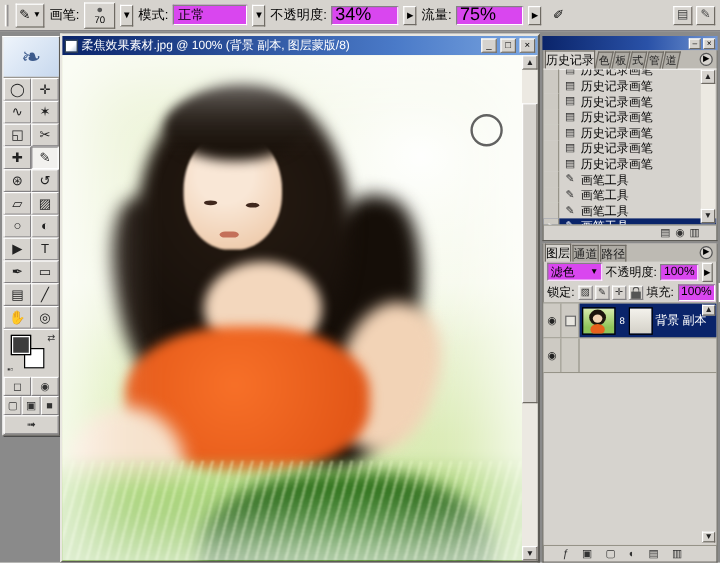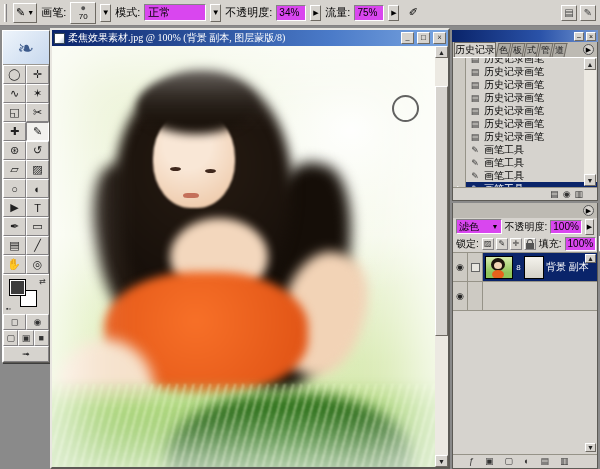--- a/index.html
+++ b/index.html
@@ -11,21 +11,21 @@
   .raised { background:#d6d3ce; border:1px solid; border-color:#ffffff #6e6a63 #6e6a63 #ffffff; }
   .field  { background:#d946ef; border:1px solid; border-color:#848284 #ffffff #ffffff #848284; }
 
   
   #optionsbar { position:absolute; left:0; top:0; width:600px; height:26px; background:#d6d3ce;
     border-bottom:1px solid #848284; display:flex; align-items:center; gap:4px; padding:0 4px; }
   .grip { width:3px; height:18px; border-left:1px solid #fff; border-right:1px solid #848284; margin-right:2px; }
   .ob-label { white-space:nowrap; font-size:11px; }
   .ob-btn { height:20px; display:inline-flex; align-items:center; justify-content:center; padding:0 2px; }
   .ob-dd-arrow { font-size:8px; width:11px; height:18px; display:inline-flex; align-items:center; justify-content:center; }
-  .ob-input { width:30px; height:16px; font-size:10px; padding:0 2px; display:inline-flex; align-items:center; }
+  .ob-input { width:56px; height:16px; font-size:15px; padding:0 2px; display:inline-flex; align-items:center; }
   .spin { width:11px; height:16px; font-size:7px; display:inline-flex; align-items:center; justify-content:center; }
   #mode-select { width:62px; height:17px; display:inline-flex; align-items:center; padding:0 3px; }
   #brush-preview { width:26px; height:22px; display:inline-flex; flex-direction:column; align-items:center; justify-content:center; line-height:1; font-size:8px; }
   #brush-preview .tip { font-size:9px; color:#555; filter:blur(.6px); }
   .ob-right { margin-left:auto; display:flex; gap:3px; align-items:center; }
   .mini-ic { width:16px; height:16px; display:inline-flex; align-items:center; justify-content:center; font-size:10px; color:#444; }
 
   
   #toolbox { position:absolute; left:2px; top:30px; width:48px; background:#d6d3ce;
     border:1px solid; border-color:#fff #5c5a55 #5c5a55 #fff; box-shadow:1px 1px 0 #3c3c3c; }
@@ -39,21 +39,21 @@
   #bg-swatch { position:absolute; left:17px; top:15px; width:17px; height:17px; background:#fff; border:1px solid #000; }
   #swap-colors { position:absolute; right:3px; top:2px; font-size:8px; color:#333; }
   #default-colors { position:absolute; left:3px; bottom:2px; font-size:7px; color:#333; }
   .tb-row { display:flex; }
   .tb-sm { flex:1; height:16px; display:flex; align-items:center; justify-content:center; font-size:9px; color:#333;
     border:1px solid; border-color:#fff #848284 #848284 #fff; }
 
   
   #docwin { position:absolute; left:50px; top:28px; width:400px; height:441px;
     background:#d6d3ce; border:2px solid; border-color:#e8e6e0 #5c5a55 #5c5a55 #e8e6e0; display:flex; flex-direction:column; }
-  #doc-titlebar { height:16px; background:linear-gradient(90deg,#0a246a,#4a7ac8 70%,#7ba6e0); display:flex; align-items:center; padding:0 2px; gap:3px; flex:none;font-family:Liberation Serif, serif; }
+  #doc-titlebar { height:16px; background:linear-gradient(90deg,#0a246a,#4a7ac8 70%,#7ba6e0); display:flex; align-items:center; padding:0 2px; gap:3px; flex:none; }
   #doc-icon { width:11px; height:11px; background:linear-gradient(135deg,#fff 55%,#bcd); border:1px solid #345; flex:none; }
   #doc-title { color:#fff; font-size:10px; white-space:nowrap; overflow:hidden; flex:1; }
   .win-btn { width:13px; height:12px; font-size:8px; line-height:10px; text-align:center; color:#000; flex:none; }
   #doc-body { flex:1; display:flex; min-height:0; }
   #canvas { position:relative; flex:1; overflow:hidden; background:#eef3da; }
 
   
   .vscroll { width:13px; flex:none; background:#ece9e2; display:flex; flex-direction:column; }
   .sb-btn { height:12px; font-size:7px; display:flex; align-items:center; justify-content:center; color:#222; flex:none; }
   .sb-track { flex:1; position:relative; }
@@ -355,20 +355,25 @@
           <span class="pal-bbtn">▥</span>
         </div>
       <div id="history-scroll">
         <div class="sb-btn raised">▲</div>
         <div class="sb-btn raised">▼</div>
       </div>
     </div>
 
     <div id="layers-pal" class="palette">
       <div class="tab-row">
+        <div id="layers-tabs" style="display:flex;align-items:flex-end;">
+            <div class="tab active">图层</div>
+            <div class="tab">通道</div>
+            <div class="tab">路径</div>
+          </div>
         <div class="menu-arrow">▶</div>
       </div>
       <div class="pal-row">
         <div id="blend-select" class="field">
           <span>滤色</span>
           <span style="font-size:7px">▼</span>
         </div>
         <span>不透明度:</span>
         <div class="pct-box field">100%</div>
         <div class="spin raised">▶</div>

